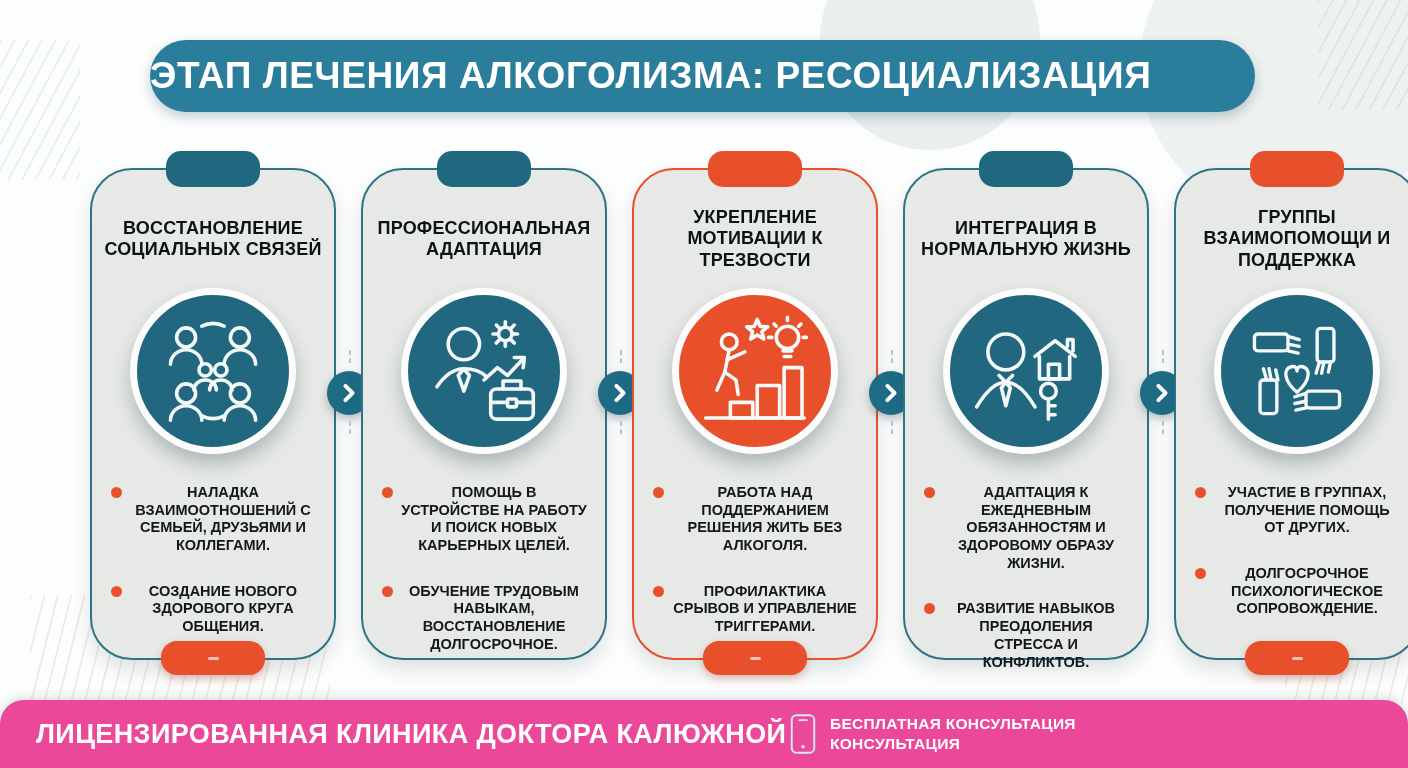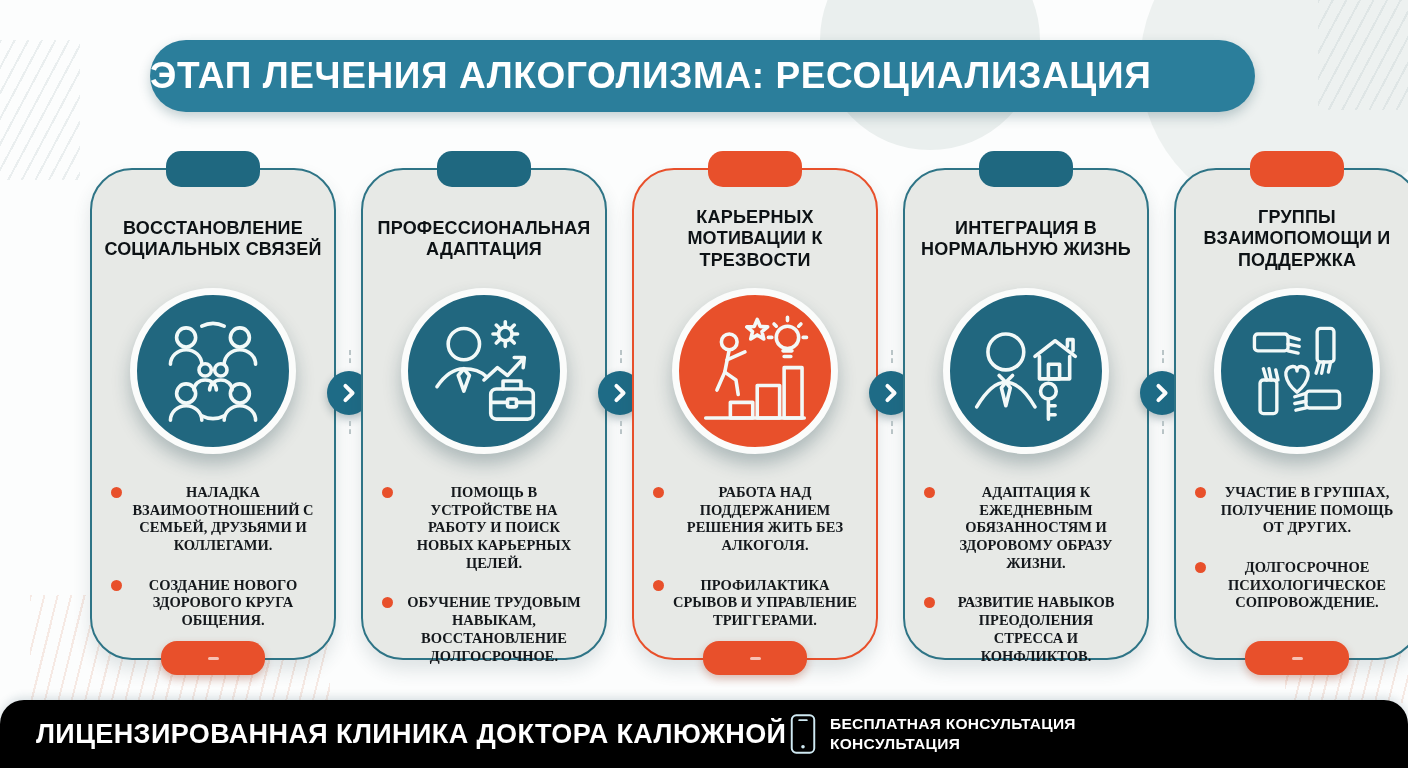--- a/index.html
+++ b/index.html
@@ -53,21 +53,21 @@
     font-size:18px; line-height:1.18; font-weight:700; color:#0d1215; letter-spacing:.2px;
   }
   .icon-circle{
     width:152px; height:152px; margin:6px auto 0; border-radius:50%;
     background:#21677f; border:7px solid #fbfcfb;
     box-shadow:0 10px 18px rgba(25,60,72,.28);
     display:flex; align-items:center; justify-content:center;
   }
   .icon-circle.orange{background:#e8502b;}
   .icon-circle svg{width:112px; height:112px;}
-  .bullets{list-style:none; margin:30px 12px 0; padding:0; display:flex; flex-direction:column; gap:22px;font-family:Liberation Serif, serif;}
+  .bullets{list-style:none; margin:30px 12px 0; padding:0; display:flex; flex-direction:column; gap:28px;}
   .bullets li{position:relative; padding:0 6px 0 26px;}
   .bullet-dot{
     position:absolute; left:7px; top:3px; width:11px; height:11px; border-radius:50%; background:#e8502b;
   }
   .bullet-text{
     display:block; text-align:center; font-size:14.5px; line-height:1.22;
     font-weight:700; color:#14181c;
   }
   
   .connector{position:relative; width:25px; height:492px; margin-top:16px; flex:0 0 25px;}
@@ -78,21 +78,21 @@
     box-shadow:0 4px 8px rgba(20,55,70,.3);
   }
   .chev-circle svg{width:30px; height:30px;}
   .conn-dash{
     position:absolute; left:50%; width:0; height:13px; border-left:2px dashed #bcc7c9;
   }
   .conn-dash.top{top:182px;} .conn-dash.bottom{top:253px;}
   
   .footer{
     position:absolute; z-index:2; left:0; bottom:0; width:1408px; height:68px;
-    box-sizing:border-box; background:#000000; border-radius:24px 24px 0 0;
+    box-sizing:border-box; background:#ec4899; border-radius:24px 24px 0 0;
     display:flex; align-items:center; padding:0 36px;
     box-shadow:0 -3px 8px rgba(25,70,85,.15);
   }
   .clinic-name{color:#ffffff; font-size:27px; font-weight:700; letter-spacing:.4px; white-space:nowrap;}
   .consult{position:absolute; left:788px; top:0; height:68px; display:flex; align-items:center; gap:12px;}
   .consult svg{width:30px; height:46px;}
   .consult-text{display:flex; flex-direction:column; gap:2px;}
   .consult-text span{color:#ffffff; font-size:15.5px; font-weight:700; letter-spacing:.3px; line-height:1.15; white-space:nowrap;}
   .ico{fill:none; stroke:#f2f9f8; stroke-width:3.2; stroke-linecap:round; stroke-linejoin:round;}
 </style>
@@ -199,21 +199,21 @@
       <div class="chev-circle">
         <svg viewBox="0 0 100 100">
             <polyline points="38,26 62,50 38,74" fill="none" stroke="#ffffff" stroke-width="13" stroke-linecap="round" stroke-linejoin="round"></polyline>
           </svg>
       </div>
       <div class="conn-dash bottom"></div>
     </div>
 
     <section class="card border-orange">
       <div class="tab tab-top tab-orange"></div>
-      <h2 class="card-title">КАРЬЕРНЫХ МОТИВАЦИИ К ТРЕЗВОСТИ</h2>
+      <h2 class="card-title">УКРЕПЛЕНИЕ МОТИВАЦИИ К ТРЕЗВОСТИ</h2>
       <div class="icon-circle orange">
         <svg viewBox="0 0 100 100">
             <g class="ico">
           <path d="M6 92 h88"></path>
           <rect x="28" y="78" width="20" height="14"></rect>
           <rect x="52" y="63" width="20" height="29"></rect>
           <rect x="76" y="47" width="16" height="45"></rect>
           <circle cx="27" cy="24" r="7"></circle>
           <path d="M27 31 l-4 20"></path>
           <path d="M25 40 l16 -7"></path>

